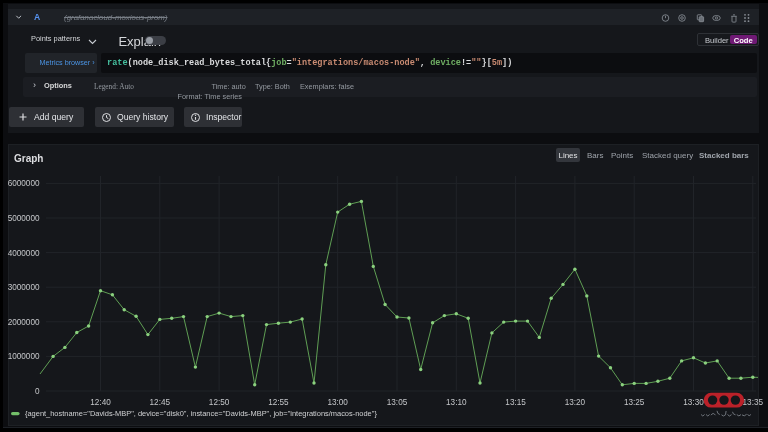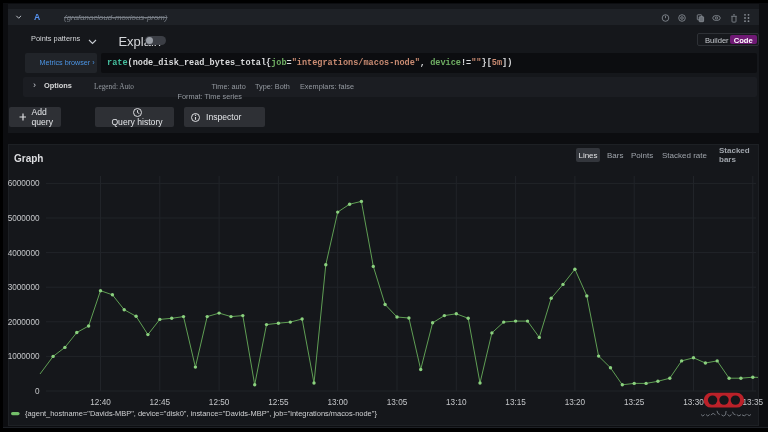--- a/index.html
+++ b/index.html
@@ -2,21 +2,21 @@
 <html><head><meta charset="utf-8">
 <style>
 * { margin:0; padding:0; box-sizing:border-box; }
 html,body { width:768px; height:432px; background:#0c0d10; font-family:"Liberation Sans", sans-serif; overflow:hidden; }
 body { position:relative; }
 .qpanel { position:absolute; left:8px; top:4px; width:751px; height:129px; background:#15171b; }
 .qheader { position:absolute; left:0; top:5px; right:0; height:16px; background:#1e2126; }
 .gpanel { position:absolute; left:8px; top:144px; width:751px; height:282px; background:#15171b; border:1px solid #1d2024; }
 .axlbl { font-size:8.2px; fill:#c4c6c9; font-family:"Liberation Sans", sans-serif; }
 .btn { position:absolute; top:103px; height:20px; background:#2e3035; border-radius:2px; color:#e4e6e9; font-size:8.6px; display:flex; align-items:center; }
-.tab { position:absolute; top:148px; height:14px; font-size:8px; color:#9fa4ab; display:flex; align-items:center;margin-left:20px; }
+.tab { position:absolute; top:148px; height:14px; font-size:8px; color:#9fa4ab; display:flex; align-items:center; }
 .seltab { background:#33363c; border-radius:2px; color:#e0e1e3; }
 </style></head>
 <body>
 <div style="position:absolute;left:0;top:0;width:768px;height:2.5px;background:#000;z-index:5;"></div>
 <div style="position:absolute;left:0;top:0;width:3px;height:432px;background:#000;z-index:5;"></div>
 
 <div class="qpanel">
   <div class="qheader">
     <svg width="751" height="16" style="position:absolute;left:0;top:0">
       <polyline points="8.3,6.8 10.7,9.2 13.1,6.8" fill="none" stroke="#bcc0c6" stroke-width="1"></polyline>
@@ -68,49 +68,49 @@
   <div style="position:absolute;left:15px;top:73px;right:2px;height:20px;background:#1b1d22;border-radius:2px;font-size:7.3px;">
     <span style="position:absolute;left:10px;top:2.5px;color:#c7cbd1;font-size:9px;">›</span>
     <span style="position:absolute;left:21px;top:4px;color:#d8d9da;font-weight:bold;font-size:7.4px;">Options</span>
     <span style="position:absolute;left:71px;top:4.5px;color:#959aa1;font-family:Liberation Serif, serif;">Legend: Auto</span>
     <span style="position:absolute;left:111.5px;top:15px;color:#959aa1;margin-left:43px;">Format: Time series</span>
     <span style="position:absolute;left:188.5px;top:4.5px;color:#959aa1;">Time: auto</span>
     <span style="position:absolute;left:232px;top:4.5px;color:#959aa1;">Type: Both</span>
     <span style="position:absolute;left:277px;top:4.5px;color:#959aa1;">Exemplars: false</span>
   </div>
 
-  <div class="btn" style="left:1px;width:52px;">
+  <div class="btn" style="left:1px;width:75px;">
     <svg width="10" height="10" style="margin-left:9px;">
         <path d="M5 1.5 V8.5 M1.5 5 H8.5" stroke="#dcdde0" stroke-width="1.2"></path>
       </svg>
     <span style="margin-left:6px;">Add query</span>
   </div>
-  <div class="btn" style="left:87px;width:79px;flex-direction:column;">
+  <div class="btn" style="left:87px;width:79px;">
     <svg width="11" height="11" style="margin-left:6px;">
         <circle cx="5.5" cy="5.5" r="4" fill="none" stroke="#dcdde0" stroke-width="1"></circle>
         <path d="M5.5 3.2 V5.5 L7.3 6.6" stroke="#dcdde0" stroke-width="1" fill="none"></path>
       </svg>
     <span style="margin-left:5px;">Query history</span>
   </div>
-  <div class="btn" style="left:176px;width:81px;">
+  <div class="btn" style="left:176px;width:58px;">
     <svg width="11" height="11" style="margin-left:6px;">
         <circle cx="5.5" cy="5.5" r="4" fill="none" stroke="#dcdde0" stroke-width="1"></circle>
         <line x1="5.5" y1="5" x2="5.5" y2="7.8" stroke="#dcdde0" stroke-width="1.1"></line>
         <circle cx="5.5" cy="3.2" r="0.7" fill="#dcdde0"></circle>
       </svg>
     <span style="margin-left:5px;">Inspector</span>
   </div>
 </div>
 
 <div class="gpanel"></div>
 <span style="position:absolute;left:14px;top:152.5px;font-size:10px;font-weight:bold;color:#dcdde0;">Graph</span>
 <div class="tab seltab" style="left:556px;width:24px;justify-content:center;">Lines</div>
 <div class="tab" style="left:587px;">Bars</div>
 <div class="tab" style="left:611px;">Points</div>
-<div class="tab" style="left:642px;">Stacked rate</div>
+<div class="tab" style="left:642px;">Stacked query</div>
 <div class="tab" style="left:699px;font-weight:bold;">Stacked bars</div>
 
 <svg width="768" height="432" viewBox="0 0 768 432" style="position:absolute;left:0;top:0;pointer-events:none;">
 <line x1="46" y1="391.0" x2="756" y2="391.0" stroke="#212429" stroke-width="1"></line>
 <line x1="46" y1="356.4" x2="756" y2="356.4" stroke="#212429" stroke-width="1"></line>
 <line x1="46" y1="321.8" x2="756" y2="321.8" stroke="#212429" stroke-width="1"></line>
 <line x1="46" y1="287.2" x2="756" y2="287.2" stroke="#212429" stroke-width="1"></line>
 <line x1="46" y1="252.6" x2="756" y2="252.6" stroke="#212429" stroke-width="1"></line>
 <line x1="46" y1="218.0" x2="756" y2="218.0" stroke="#212429" stroke-width="1"></line>
 <line x1="46" y1="183.4" x2="756" y2="183.4" stroke="#212429" stroke-width="1"></line>

